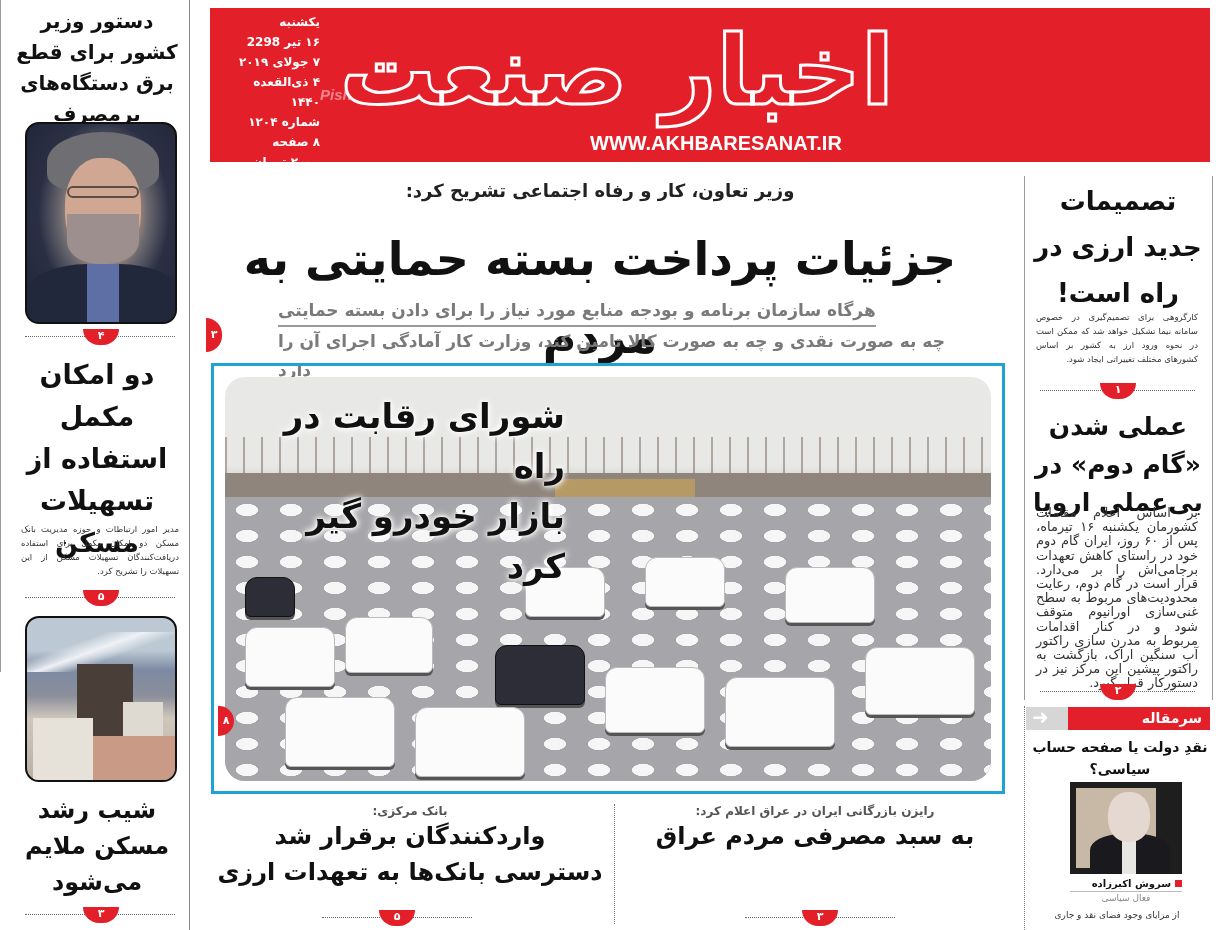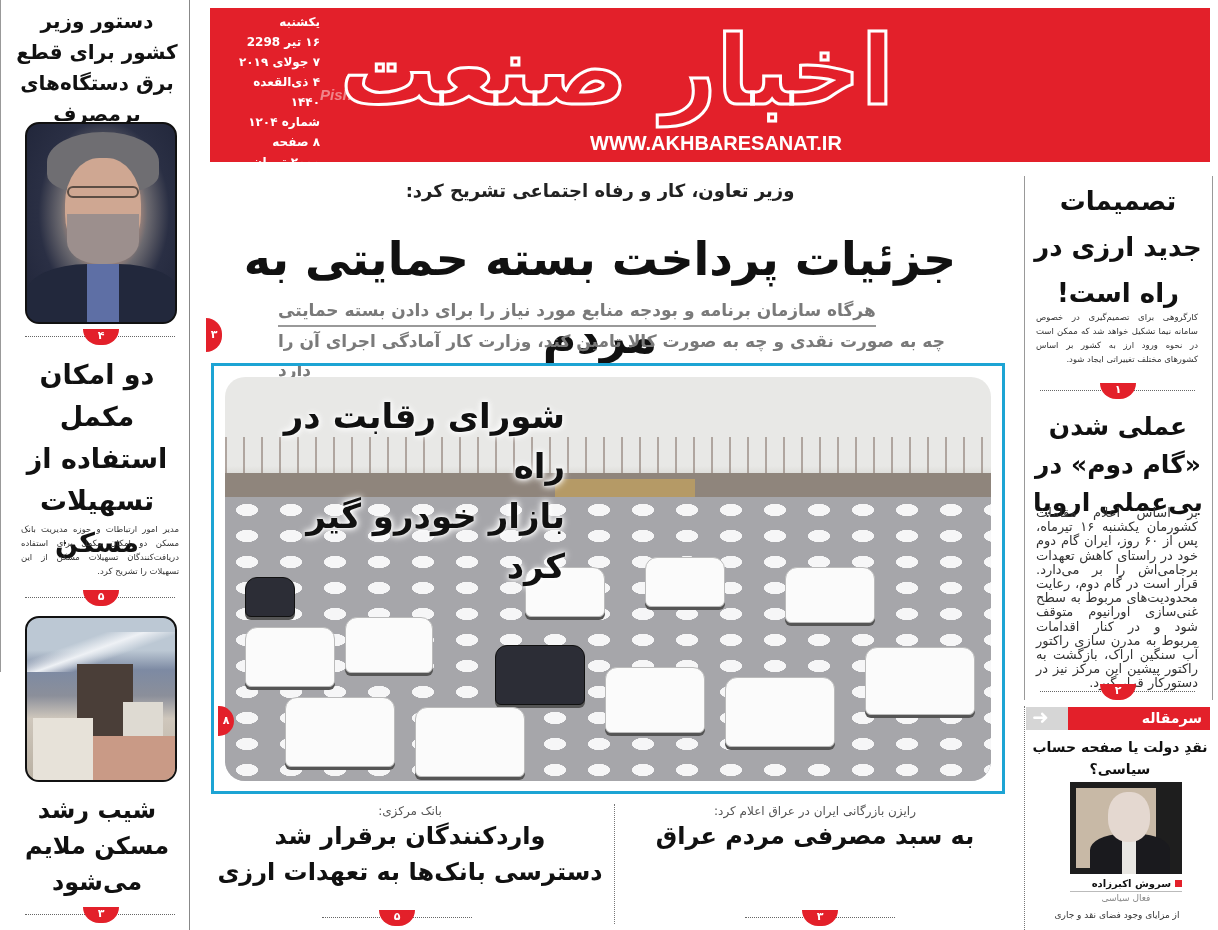--- a/index.html
+++ b/index.html
@@ -63,21 +63,21 @@
     background-image:
       radial-gradient(ellipse 18px 10px at 50% 50%, #f6f6f7 0 60%, transparent 62%);
     background-size: 44px 26px; }
   .car { position: absolute; background: #fbfbfb; border: 1px solid #bbb; border-radius: 12px 12px 6px 6px; box-shadow: 0 3px 0 #555; }
   .car.dark { background: #2c2d36; border-color: #111; }
   .photo-caption { position: absolute; left: 20px; top: 14px; width: 320px; font-size: 34px; line-height: 50px; font-weight: bold; color: #111; text-align: right;
     text-shadow: 0 0 3px #fff, 0 0 6px #fff, 0 0 8px #fff; }
 
   
   .bstory { position: absolute; text-align: center; }
-  .bkicker { font-size: 12px; font-weight: normal; color: #555; }
+  .bkicker { font-size: 12px; font-weight: bold; color: #555; }
   .btitle { font-size: 24px; font-weight: bold; line-height: 36px; color: #111; }
   .rc-border { position: absolute; left: 1024px; top: 176px; width: 1px; height: 524px; background: #999; }
   .rc-border2 { position: absolute; left: 1212px; top: 176px; width: 1px; height: 524px; background: #999; }
   .rt1 { position: absolute; left: 1030px; top: 178px; width: 176px; font-size: 26px; line-height: 46px; font-weight: bold; text-align: center; }
   .rlead1 { position: absolute; left: 1036px; top: 310px; width: 162px; font-size: 8.5px; line-height: 14px; color: #333; text-align: justify; }
   .rt2 { position: absolute; left: 1030px; top: 408px; width: 176px; font-size: 25px; line-height: 38px; font-weight: bold; text-align: center; }
   .rlead2 { position: absolute; left: 1036px; top: 506px; width: 162px; font-size: 13px; line-height: 14.2px; color: #333; text-align: justify; }
 
   .editorial-tab { position: absolute; left: 1068px; top: 707px; width: 142px; height: 23px; background: #e3202a; color: #fff; font-size: 14px; font-weight: bold; line-height: 23px; padding-right: 8px; text-align: right; }
   .arrow-tab { position: absolute; left: 1026px; top: 707px; width: 42px; height: 23px; background: #d6d6d6; }

